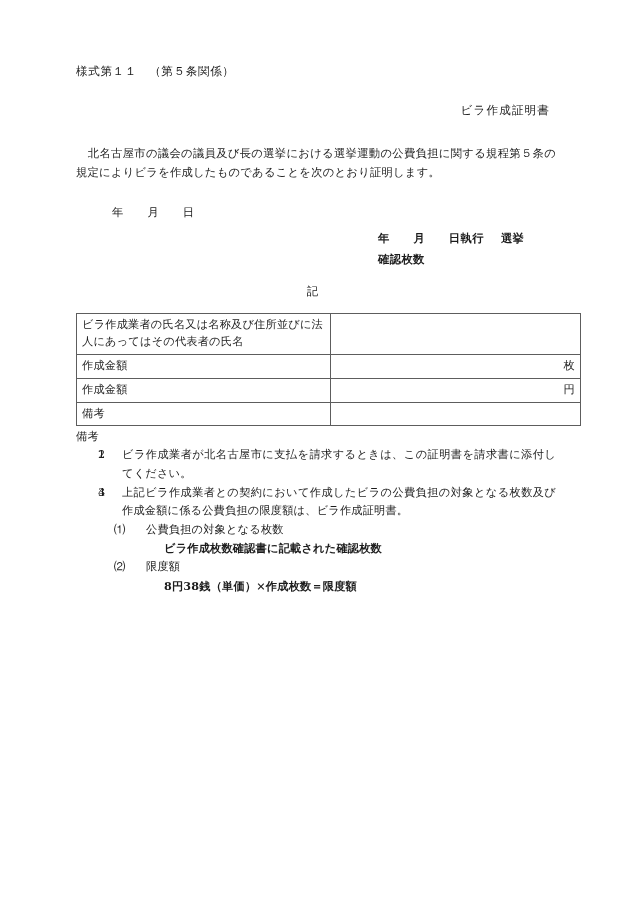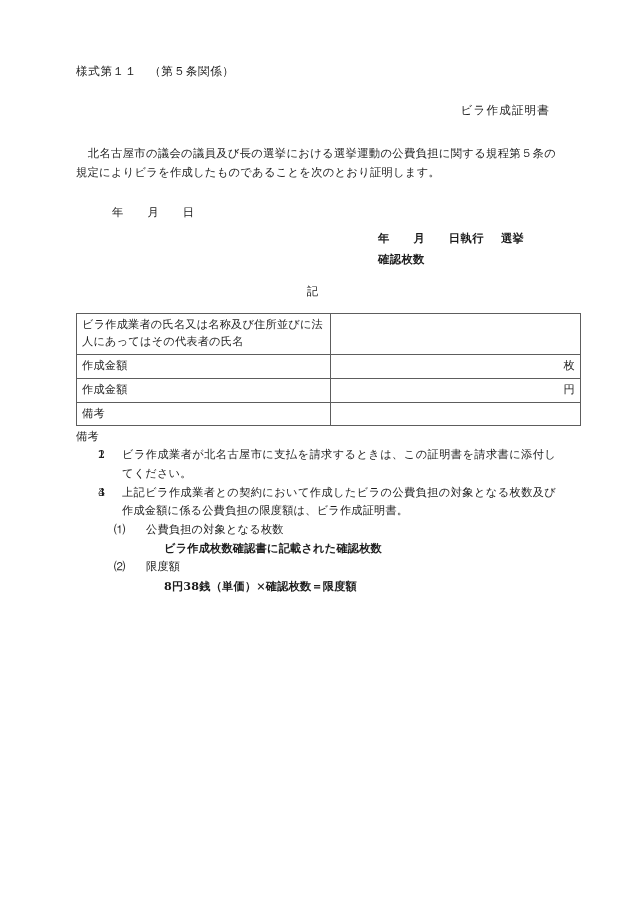--- a/index.html
+++ b/index.html
@@ -203,15 +203,15 @@
   </div>
 
   <div class="subnote">
     <span class="num">⑴</span><span>公費負担の対象となる枚数</span>
   </div>
   <div class="subnote-body">ビラ作成枚数確認書に記載された確認枚数</div>
 
   <div class="subnote">
     <span class="num">⑵</span><span>限度額</span>
   </div>
-  <div class="subnote-body">8円38銭（単価）×確認枚数＝限度額</div>
+  <div class="subnote-body">8円38銭（単価）×作成枚数＝限度額</div>
 
 </div>
 
 </body></html>

